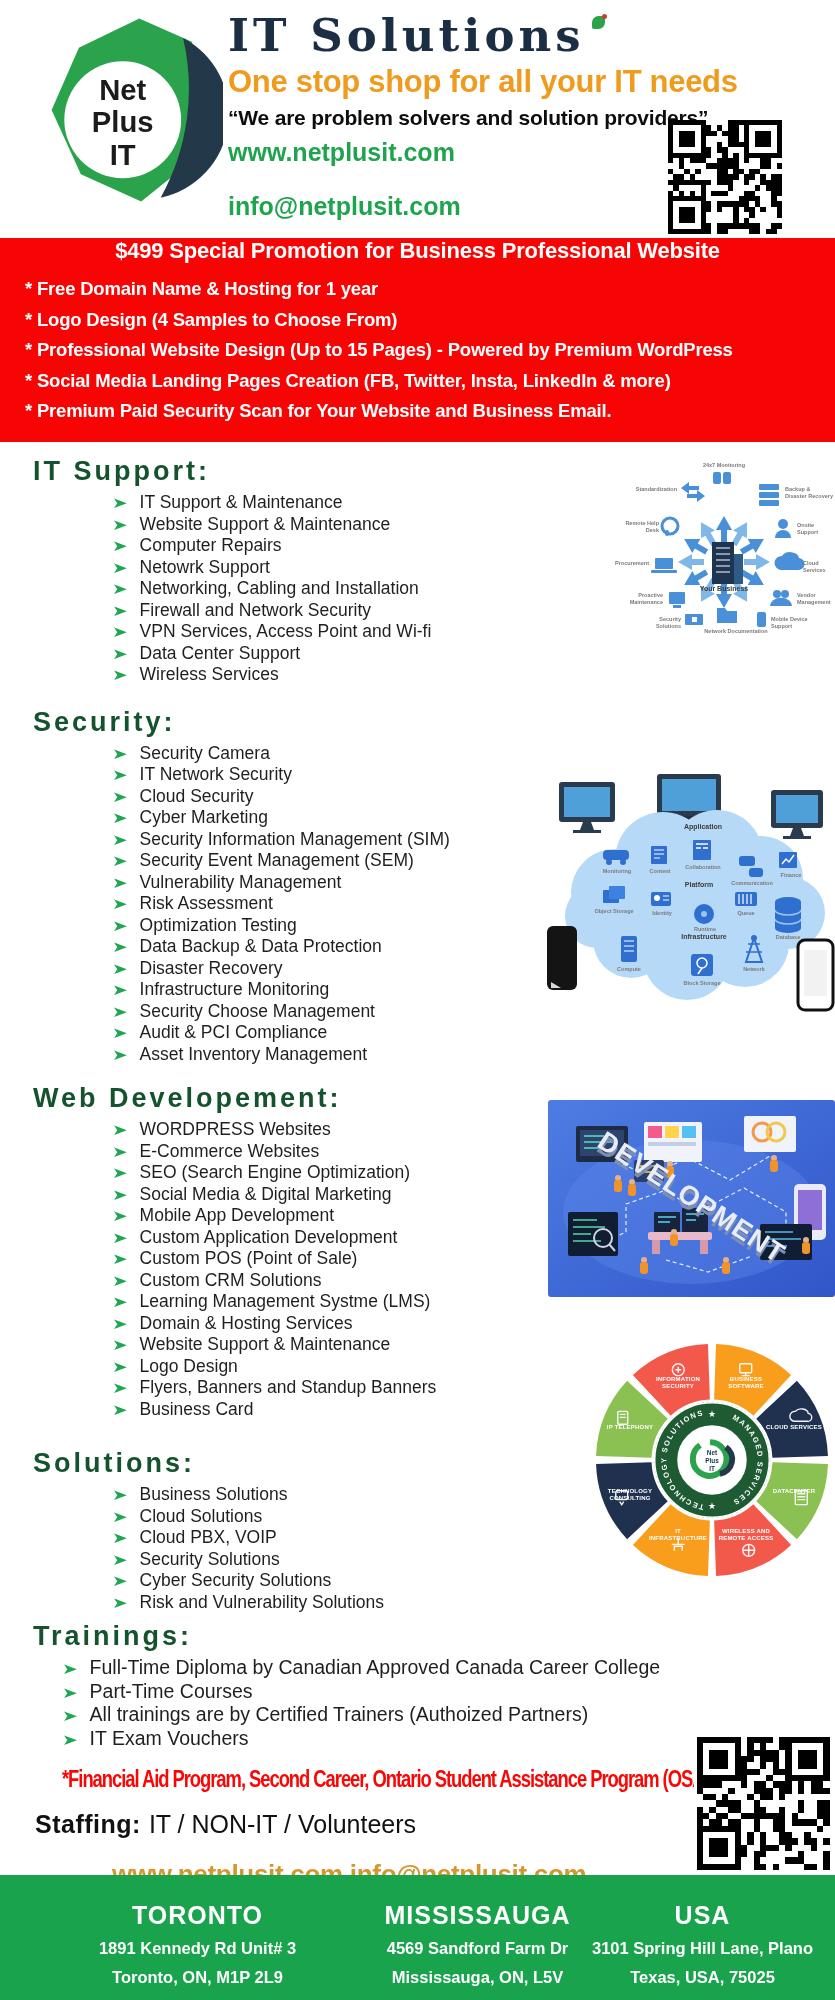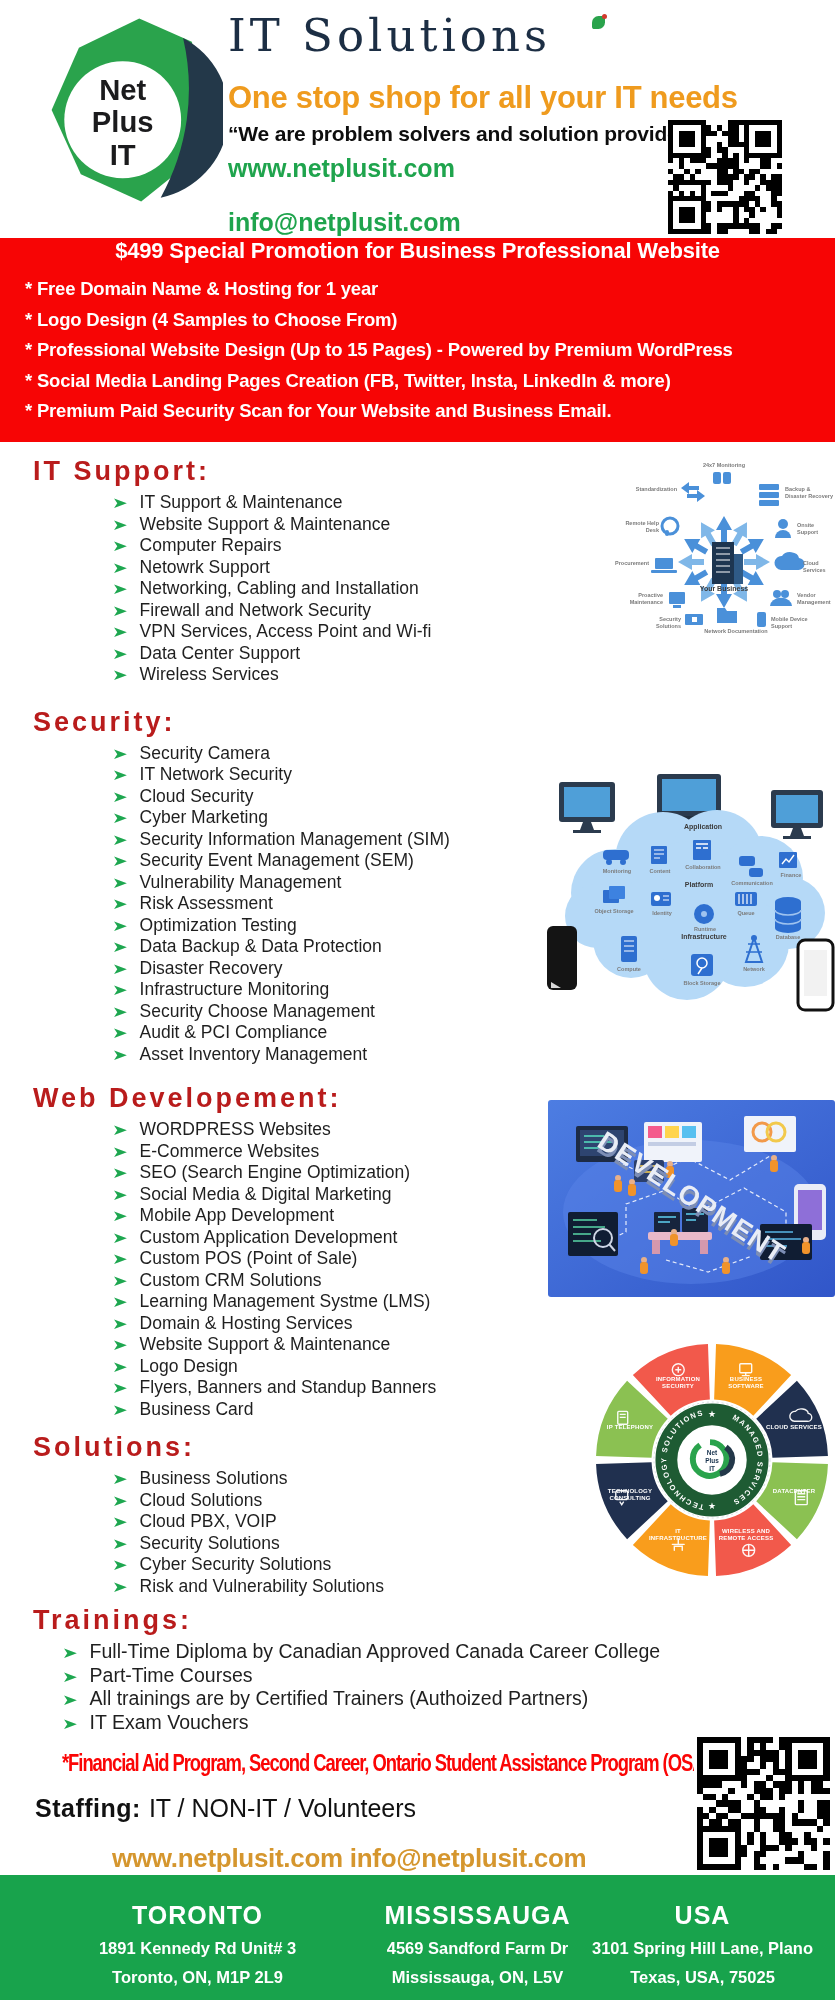--- a/index.html
+++ b/index.html
@@ -2,37 +2,37 @@
 <html><head>
 <meta charset="utf-8">
 <style>
   *{box-sizing:border-box;margin:0;padding:0}
   body{margin:0;background:#e8e8e8;font-family:"Liberation Sans",sans-serif}
   .page{position:relative;width:835px;height:2000px;background:#fff;overflow:hidden;margin:0 auto}
 
   
   .logo{position:absolute;left:38px;top:12px;width:185px;height:196px}
   .brand{position:absolute;left:228px;top:12px;width:560px}
-  .brand-title{font-family:"DejaVu Serif","Liberation Serif",serif;font-weight:normal;font-size:45px;line-height:1.05;color:#1c2e44;letter-spacing:4px}
+  .brand-title{font-family:"DejaVu Serif","Liberation Serif",serif;font-weight:bold;font-size:45px;line-height:1.05;color:#1c2e44;letter-spacing:4px}
   .accent{position:absolute;left:592px;top:16px;width:13px;height:13px;background:#2aa34c;border-radius:50% 20% 50% 20%}
   .accent:after{content:"";position:absolute;right:-2px;top:-2px;width:5px;height:5px;border-radius:50%;background:#d23a2e}
-  .brand-sub{margin-top:23px;font-size:31px;font-weight:bold;color:#ef9b1e;line-height:1;letter-spacing:-.3px}
+  .brand-sub{margin-top:7px;font-size:31px;font-weight:bold;color:#ef9b1e;line-height:1;letter-spacing:-.3px}
   .brand-tag{margin-top:9px;font-size:21px;font-weight:bold;color:#0d0d0d;letter-spacing:-.2px}
   .contact{margin-top:9px;font-weight:bold;font-size:25px;line-height:27px;color:#1fa44d;white-space:pre}
   .qr{position:absolute;background:#fff}
 
   
   .promo{position:absolute;top:238px;left:0;width:835px;height:204px;background:#f70505;color:#fff;}
   .promo h1{text-align:center;font-size:22px;letter-spacing:-.2px;margin-bottom:14px}
   .promo ul{list-style:none;margin-left:25px}
   .promo li{font-size:18.5px;font-weight:bold;margin-bottom:8.5px;letter-spacing:-.2px}
 
   
   .content{position:absolute;top:442px;left:0;width:835px}
-  .sec-h{font-size:27px;font-weight:bold;color:#b91c1c;letter-spacing:3px;margin:14px 0 5px 33px}
+  .sec-h{font-size:27px;font-weight:bold;color:#14532d;letter-spacing:3px;margin:14px 0 5px 33px}
   ul.svc{list-style:none}
   ul.svc li{display:flex;align-items:baseline;font-size:17.5px;line-height:20.5px;color:#1f1f1f;padding-left:112px}
   .arr{font-family:"DejaVu Sans",sans-serif;color:#1ea750;font-size:15px;margin-right:15px;flex:0 0 auto;transform:scaleX(1.25);transform-origin:left}
   ul.svc.tight li{padding-left:62px;font-size:19.5px;line-height:21.5px}
   ul.svc.tight li:first-child .txt{max-width:575px;display:inline-block}
 
   .finnote{margin:15px 0 0 62px;color:#fb0505;font-weight:bold;font-size:23px;letter-spacing:-1.3px;transform:scaleX(.8);transform-origin:left center;white-space:nowrap}
   .staff{margin:17px 0 0 35px;font-size:25px;color:#111}
   .staff b{letter-spacing:.5px;margin-right:8px}
   .gold1{margin:20px 8px 0 112px;font-size:26px;font-weight:bold;color:#d5962e;letter-spacing:-.3px}
@@ -502,21 +502,21 @@
             <span class="txt">Flyers, Banners and Standup Banners</span>
           </li>
         <li>
             <span class="arr">➤</span>
             <span class="txt">Business Card</span>
           </li>
       </ul>
     </section>
 
     <section>
-      <h2 class="sec-h" style="margin-top:12px">Solutions:</h2>
+      <h2 class="sec-h" style="margin-top:28px">Solutions:</h2>
       <ul class="svc">
         <li>
             <span class="arr">➤</span>
             <span class="txt">Business Solutions</span>
           </li>
         <li>
             <span class="arr">➤</span>
             <span class="txt">Cloud Solutions</span>
           </li>
         <li>

